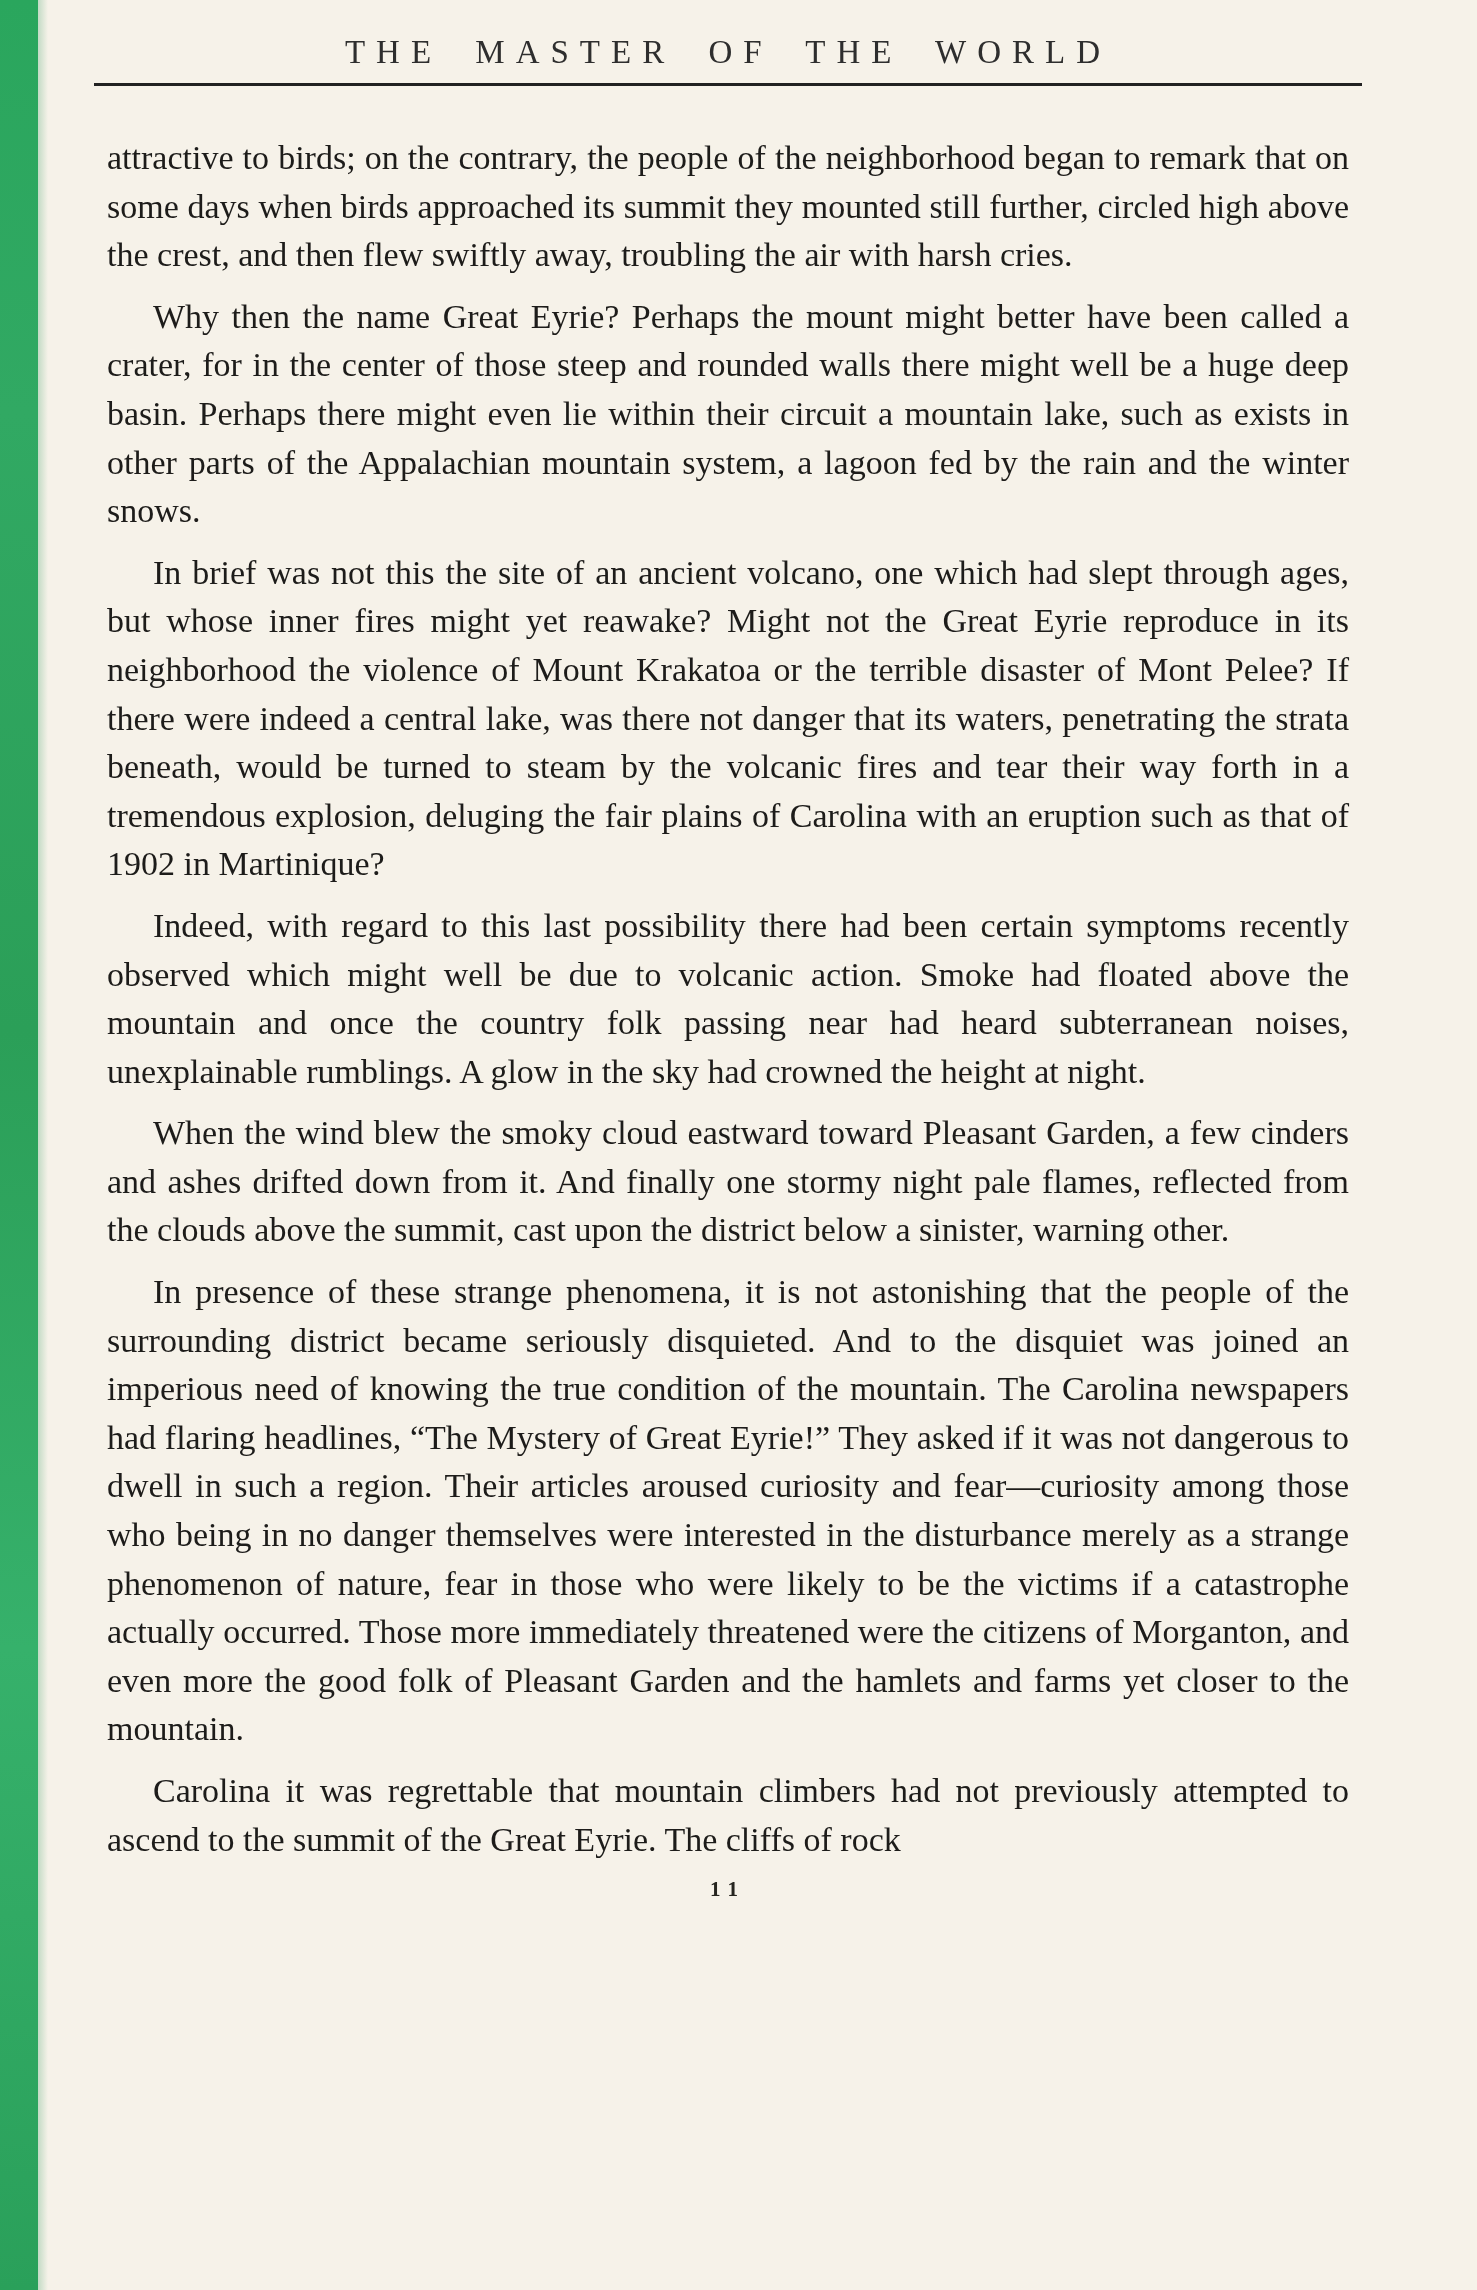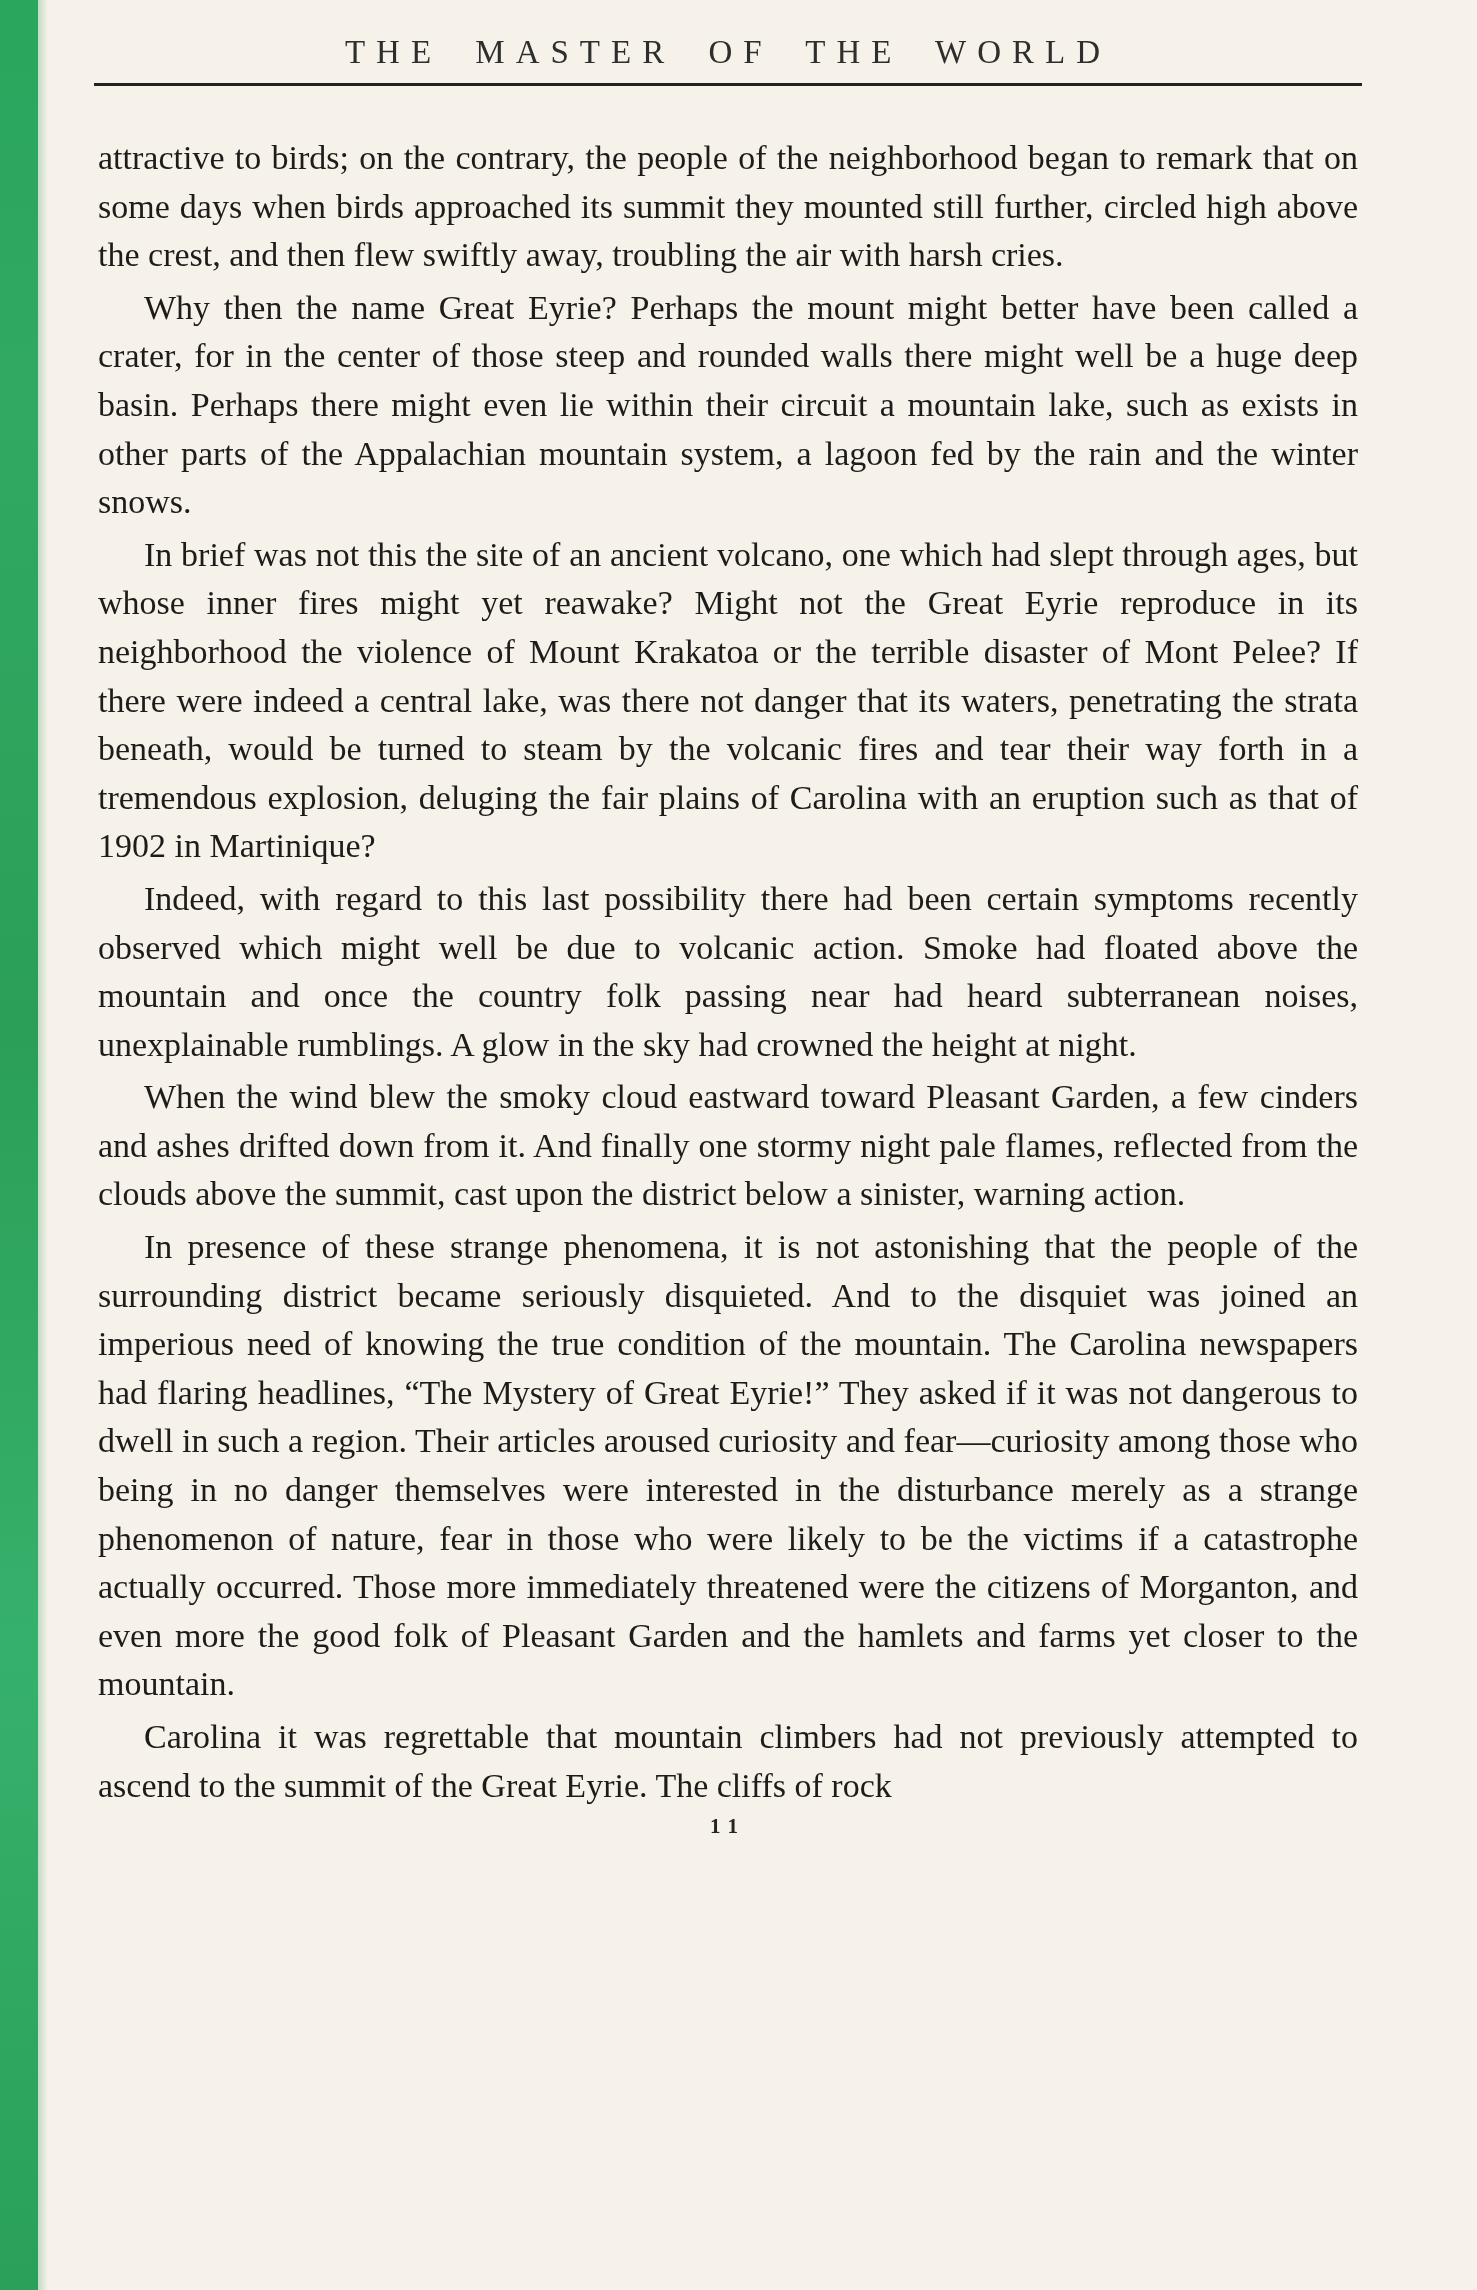--- a/index.html
+++ b/index.html
@@ -50,21 +50,21 @@
     margin: 12px 0 0 0;
   }
   .body-text {
     margin-top: 48px;
     font-size: 34px;
     line-height: 48.6px;
     color: #1d1c1a;
     text-align: justify;
   }
   .body-text p {
-    margin: 4px;
+    margin: 13px;
     text-indent: 46px;
   }
   .body-text p.no-indent {
     text-indent: 0;
   }
   .page-number {
     text-align: center;
     font-size: 21px;
     font-weight: bold;
     letter-spacing: 8px;
@@ -81,20 +81,20 @@
 
   <div class="running-head">THE MASTER OF THE WORLD</div>
 
   <hr class="rule">
 
   <div class="body-text">
     <p class="no-indent">attractive to birds; on the contrary, the people of the neighborhood began to remark that on some days when birds approached its summit they mounted still further, circled high above the crest, and then flew swiftly away, troubling the air with harsh cries.</p>
     <p>Why then the name Great Eyrie? Perhaps the mount might better have been called a crater, for in the center of those steep and rounded walls there might well be a huge deep basin. Perhaps there might even lie within their circuit a mountain lake, such as exists in other parts of the Appalachian mountain system, a lagoon fed by the rain and the winter snows.</p>
     <p>In brief was not this the site of an ancient volcano, one which had slept through ages, but whose inner fires might yet reawake? Might not the Great Eyrie reproduce in its neighborhood the violence of Mount Krakatoa or the terrible disaster of Mont Pelee? If there were indeed a central lake, was there not danger that its waters, penetrating the strata beneath, would be turned to steam by the volcanic fires and tear their way forth in a tremendous explosion, deluging the fair plains of Carolina with an eruption such as that of 1902 in Martinique?</p>
     <p>Indeed, with regard to this last possibility there had been certain symptoms recently observed which might well be due to volcanic action. Smoke had floated above the mountain and once the country folk passing near had heard subterranean noises, unexplainable rumblings. A glow in the sky had crowned the height at night.</p>
-    <p>When the wind blew the smoky cloud eastward toward Pleasant Garden, a few cinders and ashes drifted down from it. And finally one stormy night pale flames, reflected from the clouds above the summit, cast upon the district below a sinister, warning action.</p>
+    <p>When the wind blew the smoky cloud eastward toward Pleasant Garden, a few cinders and ashes drifted down from it. And finally one stormy night pale flames, reflected from the clouds above the summit, cast upon the district below a sinister, warning other.</p>
     <p>In presence of these strange phenomena, it is not astonishing that the people of the surrounding district became seriously disquieted. And to the disquiet was joined an imperious need of knowing the true condition of the mountain. The Carolina newspapers had flaring headlines, “The Mystery of Great Eyrie!” They asked if it was not dangerous to dwell in such a region. Their articles aroused curiosity and fear—curiosity among those who being in no danger themselves were interested in the disturbance merely as a strange phenomenon of nature, fear in those who were likely to be the victims if a catastrophe actually occurred. Those more immediately threatened were the citizens of Morganton, and even more the good folk of Pleasant Garden and the hamlets and farms yet closer to the mountain.</p>
     <p>Carolina it was regrettable that mountain climbers had not previously attempted to ascend to the summit of the Great Eyrie. The cliffs of rock</p>
   </div>
 
   <div class="page-number">11</div>
 
 </div>
 
 </body></html>

